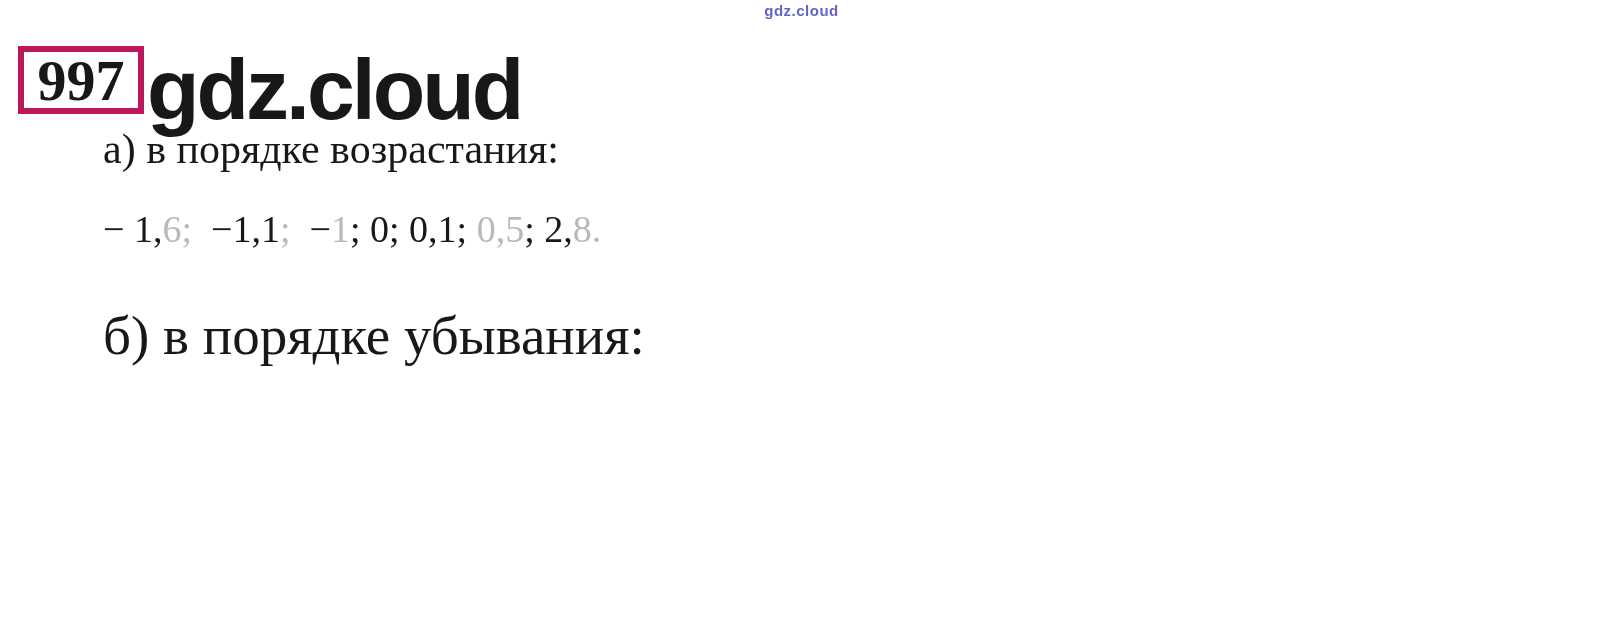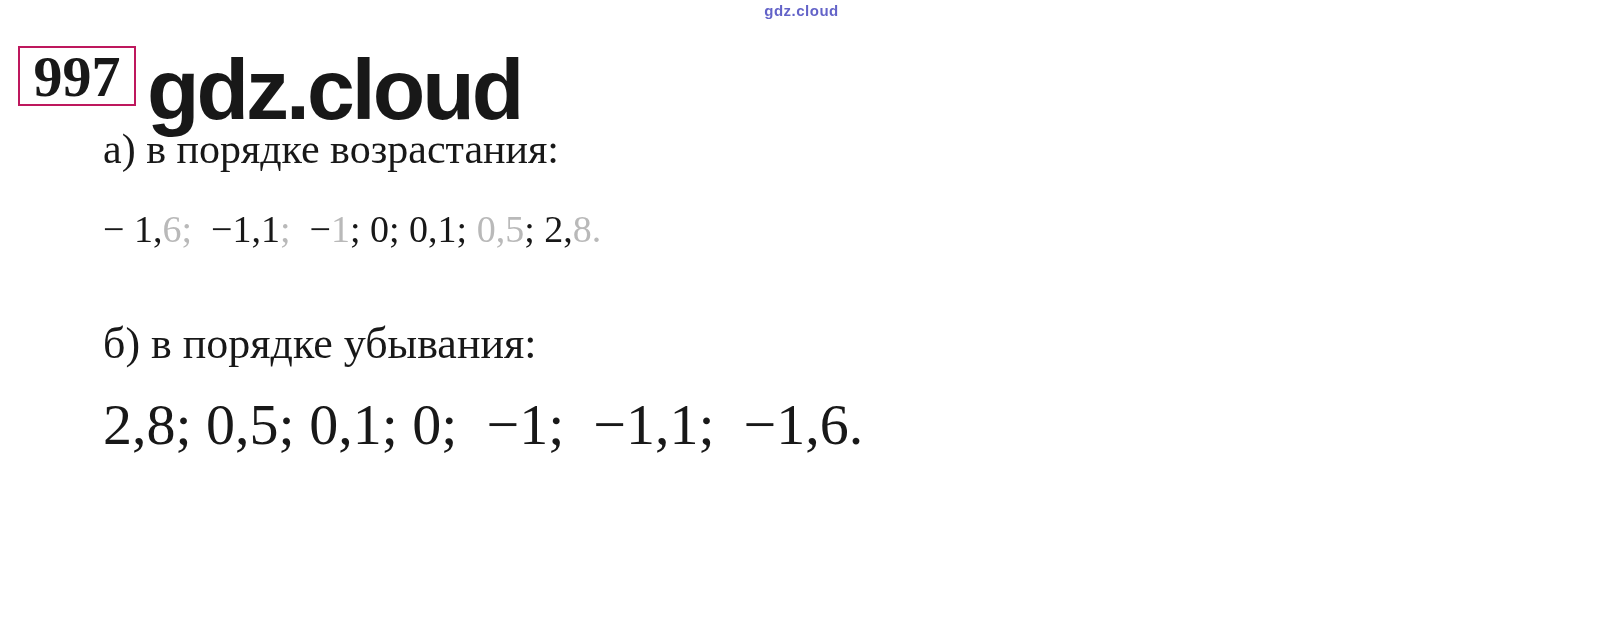--- a/index.html
+++ b/index.html
@@ -26,21 +26,21 @@
     color: var(--blue, #3d3dbb);
     opacity: 0.8;
     letter-spacing: 0.5px;
   }
   .num-box {
     position: absolute;
     left: 18px;
     top: 46px;
     width: 114px;
     height: 56px;
-    border: 2px solid #be185d;
+    border: 6px solid #be185d;
     display: flex;
     align-items: center;
     justify-content: center;
     font-family: "Liberation Serif", serif;
     font-weight: 700;
     font-size: 58px;
     color: var(--dark, #181818);
   }
   .logo {
     position: absolute;
@@ -62,22 +62,22 @@
   }
   .label-a {
     top: 126px;
     font-size: 42px;
   }
   .nums-a {
     top: 209px;
     font-size: 38px;
   }
   .label-b {
-    top: 320px;
-    font-size: 44px;
+    top: 306px;
+    font-size: 55px;
   }
   .nums-b {
     top: 393px;
     font-size: 58px;
   }
   .tok-dark  { color: var(--dark, #181818); }
   .tok-light { color: var(--light, #b9b9b9); }
 </style>
 </head>
 <body>
@@ -91,15 +91,14 @@
   </div>
 
   <div class="logo">gdz.cloud</div>
 
   <div class="line label-a">а) в порядке возрастания:</div>
 
   <div class="line nums nums-a"><span class="tok-dark">− </span><span class="tok-dark">1,</span><span class="tok-light">6</span><span class="tok-light">;  </span><span class="tok-dark">−1,1</span><span class="tok-light">;  </span><span class="tok-dark">−</span><span class="tok-light">1</span><span class="tok-dark">; </span><span class="tok-dark">0</span><span class="tok-dark">; </span><span class="tok-dark">0,1</span><span class="tok-dark">; </span><span class="tok-light">0,5</span><span class="tok-dark">; </span><span class="tok-dark">2,</span><span class="tok-light">8</span><span class="tok-light">.</span></div>
 
   <div class="line label-b">б) в порядке убывания:</div>
 
-  <div class="line nums nums-b">2,8; 0,5; 0,1; 0;  −1;  −1,1;  −1,6.</div>
 
 </div>
 
 </body></html>

